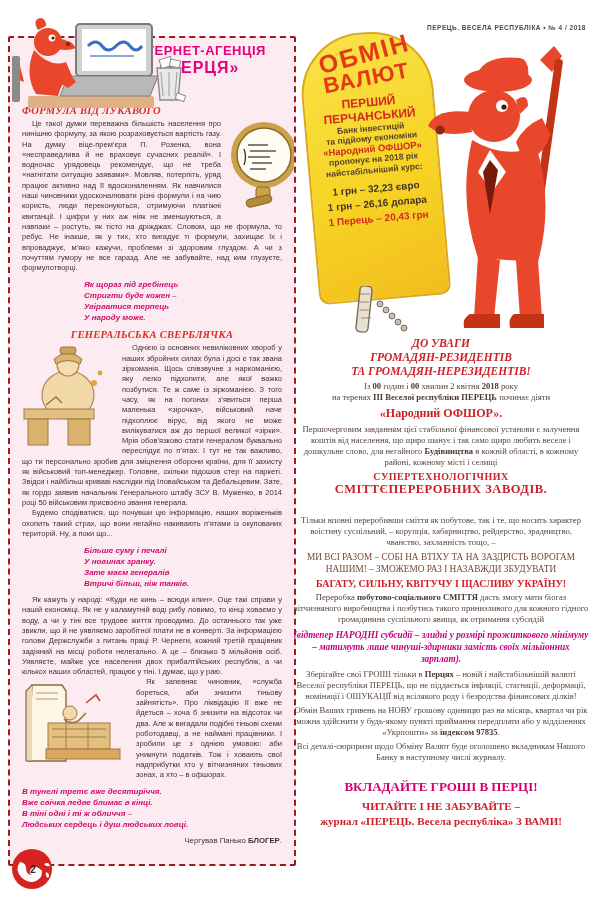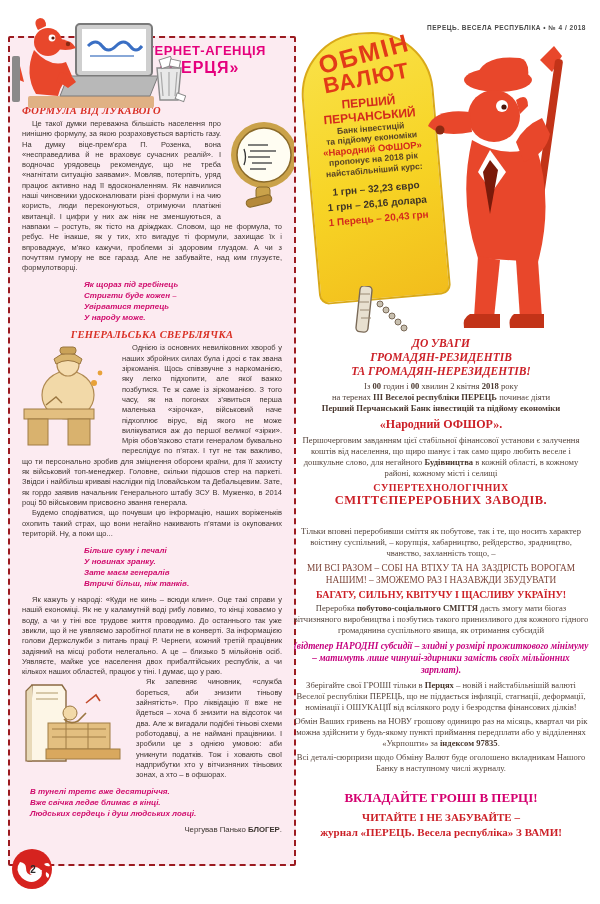--- a/index.html
+++ b/index.html
@@ -184,23 +184,24 @@
           <rect x="30" y="44" width="62" height="26" fill="#e3bf80" stroke="#a07c44"></rect>
           <path d="M34 50 h54 M34 58 h54 M48 44 v26 M70 44 v26" stroke="#a07c44" stroke-width="1"></path>
           <circle cx="52" cy="34" r="7" fill="#f2d9a8" stroke="#9a7640"></circle>
           <path d="M46 40 q6 6 14 2 l8 -8" stroke="#9a7640" fill="none" stroke-width="1.6"></path>
           <rect x="28" y="70" width="74" height="10" fill="#d9a85e" stroke="#a07c44"></rect>
           <path d="M68 24 l10 -8 4 6" stroke="#c24a2a" fill="none" stroke-width="1.6"></path>
         </svg>
       </span>
       <span class="indent"></span><span>Як запевняє чиновник, «служба бореться, аби знизити тіньову зайнятість». Про ліквідацію її вже не йдеться – хоча б знизити на відсоток чи два. Але ж вигадали подібні тіньові схеми роботодавці, а не наймані працівники. І зробили це з однією умовою: аби уникнути податків. Тож і ховають свої надприбутки хто у вітчизняних тіньових зонах, а хто – в офшорах.</span>
     </div>
-    <div class="poem" style="margin-left:8px">
+    <div class="poem" style="margin-left:0">
       <div>В тунелі третє вже десятиріччя.</div>
       <div>Вже свічка ледве блимає в кінці.</div>
+      <div>В тіні одні і ті ж обличчя –</div>
       <div>Людських сердець і душ людських ловці.</div>
     </div>
 
     <div class="byline">Чергував Панько <b>БЛОГЕР</b>.</div>
   </div>
 
   <div class="dog-laptop">
     <svg viewBox="0 0 152 98" width="152" height="98">
       <rect x="18" y="80" width="126" height="12" rx="2" fill="#e0b184"></rect>
       <rect x="66" y="8" width="76" height="52" rx="4" fill="#cfcfcf" stroke="#7a7a7a" stroke-width="2"></rect>
@@ -292,21 +293,21 @@
       </svg>
     </div>
   </div>
 
   <div class="announce">
     <div class="ann-heading">
       <div>ДО УВАГИ</div>
       <div>ГРОМАДЯН-РЕЗИДЕНТІВ</div>
       <div>ТА ГРОМАДЯН-НЕРЕЗИДЕНТІВ!</div>
     </div>
-    <div class="ann-p">Із <b>00</b> годин і <b>00</b> хвилин 2 квітня <b>2018</b> року<br>на теренах <b>ІІІ Веселої республіки ПЕРЕЦЬ</b> починає діяти<br><b>Перший Перчанський Банк інвестицій та підйому економіки</b></div>
+    <div class="ann-p">Із <b>00</b> годин і <b>00</b> хвилин 2 квітня <b>2018</b> року<br>на теренах <b>ІІІ Веселої республіки ПЕРЕЦЬ</b> починає діяти<br></div>
     <div class="red-b bank-name">«Народний ОФШОР».</div>
     <div class="ann-p">Першочерговим завданням цієї стабільної фінансової установи є залучення коштів від населення, що щиро шанує і так само щиро любить веселе і дошкульне слово, для негайного <b>Будівництва</b> в кожній області, в кожному районі, кожному місті і селищі</div>
     <div class="red-b super1">СУПЕРТЕХНОЛОГІЧНИХ</div>
     <div class="red-b super2">СМІТТЄПЕРЕРОБНИХ ЗАВОДІВ.</div>
     <div class="ann-p">Тільки вповні переробивши сміття як побутове, так і те, що носить характер воістину суспільний, – корупція, хабарництво, рейдерство, зрадництво, чванство, захланність тощо, –</div>
     <div class="slogan-dark">МИ ВСІ РАЗОМ – СОБІ НА ВТІХУ ТА НА ЗАЗДРІСТЬ ВОРОГАМ НАШИМ! – ЗМОЖЕМО РАЗ І НАЗАВЖДИ ЗБУДУВАТИ</div>
     <div class="red-b ukraine">БАГАТУ, СИЛЬНУ, КВІТУЧУ І ЩАСЛИВУ УКРАЇНУ!</div>
     <div class="ann-p">Переробка <b>побутово-соціального СМІТТЯ</b> дасть змогу мати біогаз вітчизняного виробництва і позбутись такого принизливого для кожного гідного громадянина суспільного явища, як отримання субсидій</div>
     <div class="paren">(відтепер НАРОДНІ субсидії – злидні у розмірі прожиткового мінімуму – матимуть лише чинуші-здирники замість своїх мільйонних зарплат).</div>
     <div class="ann-p">Зберігайте свої ГРОШІ тільки в <b>Перцях</b> – новій і найстабільнішій валюті Веселої республіки ПЕРЕЦЬ, що не піддається інфляції, стагнації, деформації, номінації і ОШУКАЦІЇ від всілякого роду і безродства фінансових ділків!</div>

